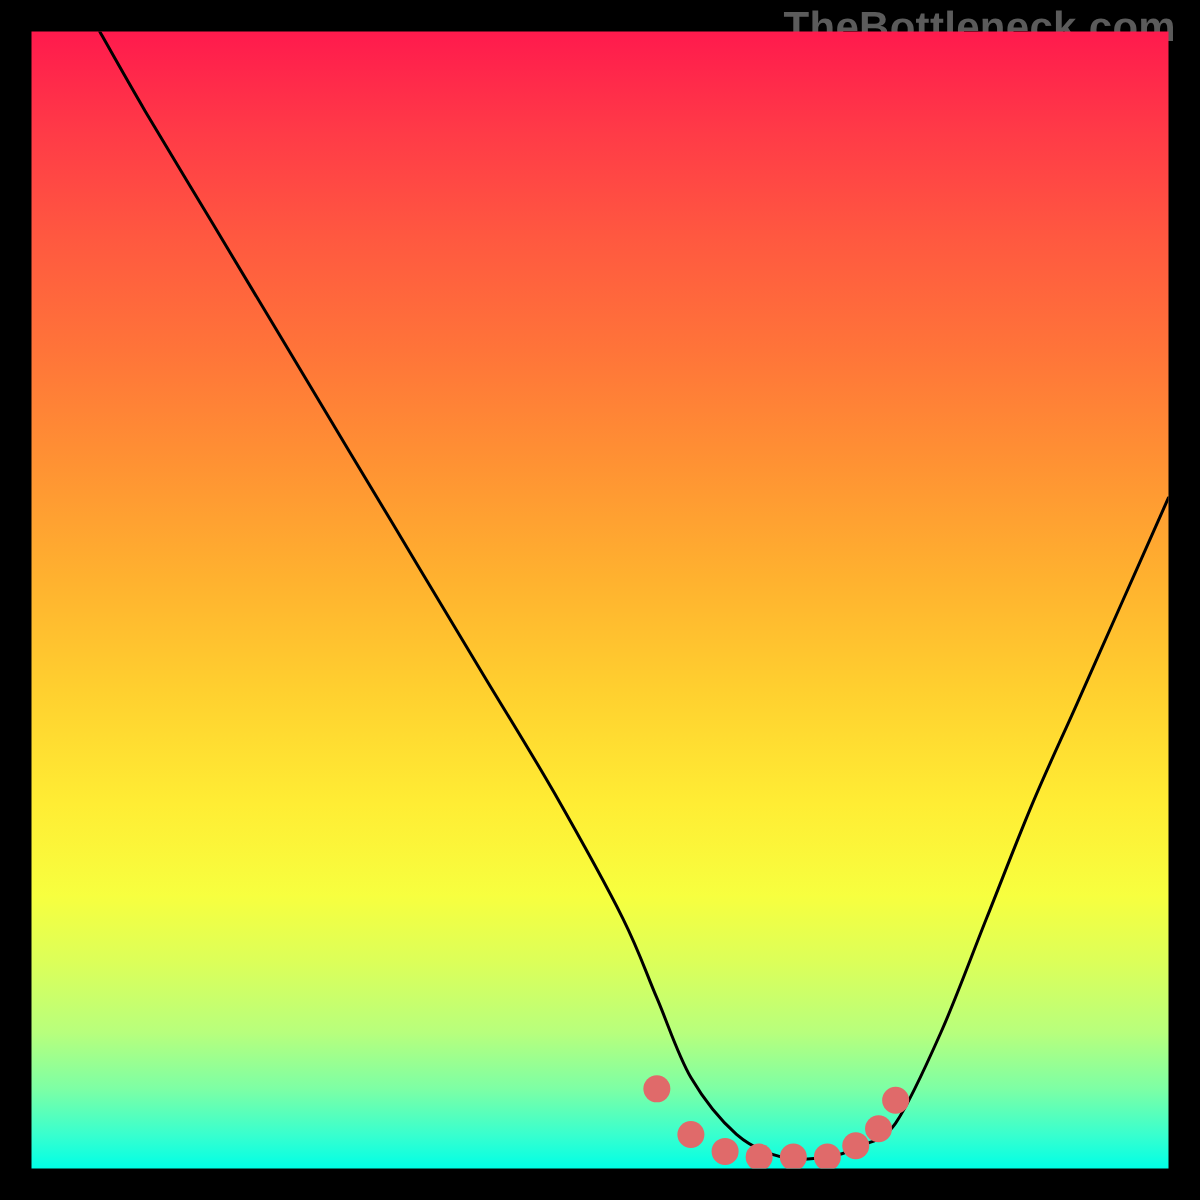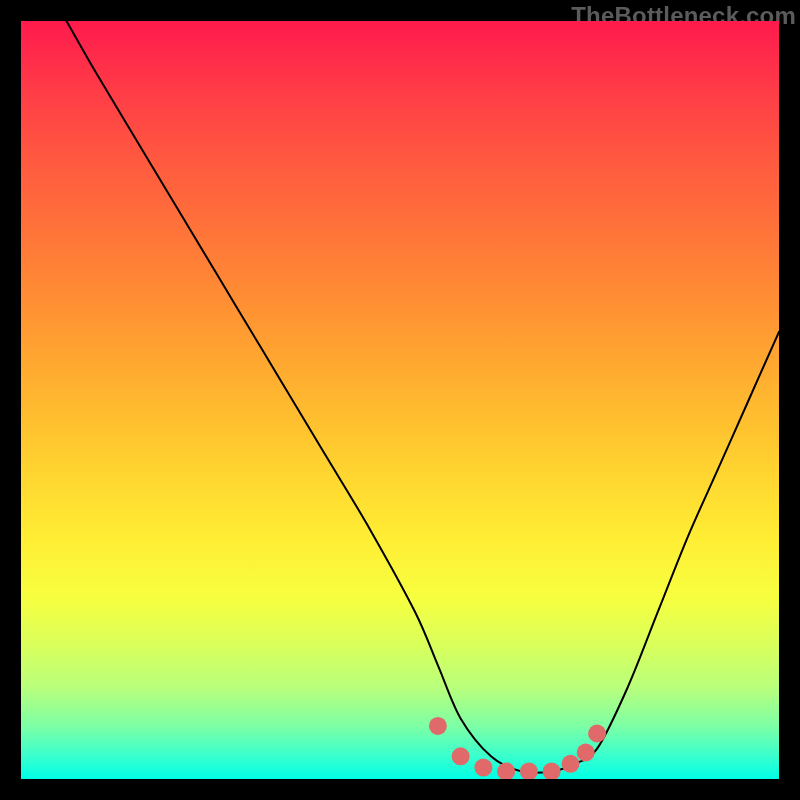--- a/index.html
+++ b/index.html
@@ -46,22 +46,22 @@
     position: absolute;
     left: 0;
     top: 0;
     width: 758px;
     height: 758px;
     pointer-events: none;
   }
   .watermark {
     position: absolute;
     top: 2px;
-    right: 4px;
-    font-size: 24px;
+    right: 16px;
+    font-size: 28px;
     font-weight: 600;
     color: #5b5b5b;
     letter-spacing: 0.2px;
   }
 </style>
 </head>
 <body>
 
 <div class="watermark">TheBottleneck.com</div>
 

